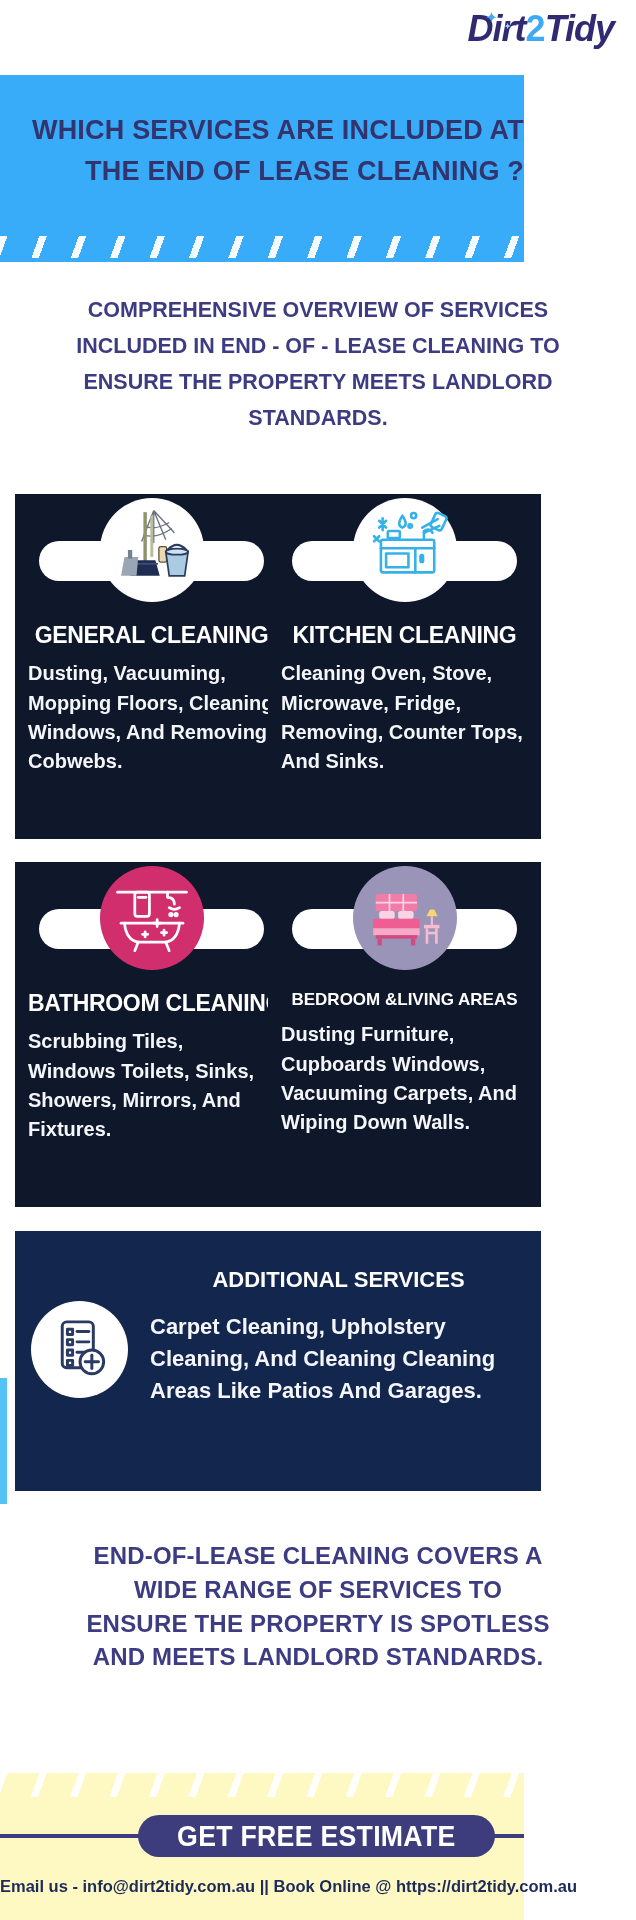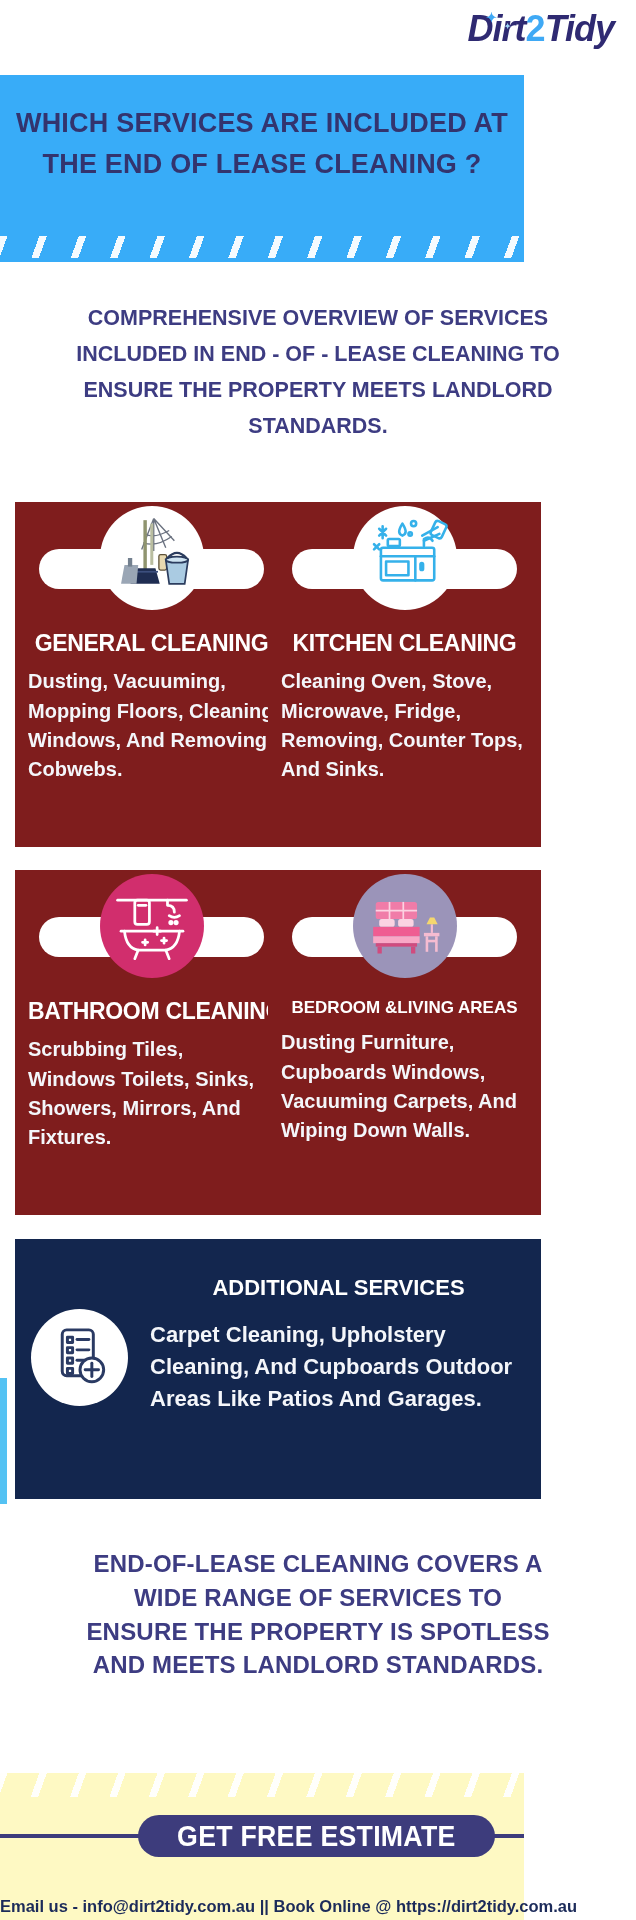--- a/index.html
+++ b/index.html
@@ -9,30 +9,30 @@
 
   
   .header{height:75px;position:relative;background:#fff;}
   .logo{position:absolute;right:22px;top:8px;font-size:36px;font-weight:800;font-style:italic;color:#2f2a72;letter-spacing:-1px;}
   .logo .accent{color:#3fa9f5;font-style:normal;}
   .sparkle1{position:absolute;right:118px;top:2px;color:#3fa9f5;font-size:13px;font-style:normal;}
   .sparkle2{position:absolute;right:104px;top:14px;color:#9ed4f7;font-size:8px;font-style:normal;}
 
   
   .banner{position:relative;width:524px;height:187px;background:#38acf8;}
-  .banner-title{padding-top:28px;text-align:center;font-size:27px;font-weight:800;color:#33346e;line-height:1.5;letter-spacing:.2px;}
+  .banner-title{padding-top:35px;text-align:right;font-size:27px;font-weight:800;color:#33346e;line-height:1.5;letter-spacing:.2px;}
   .stripes{position:absolute;left:0;bottom:4px;width:100%;height:22px;
     background:repeating-linear-gradient(110deg,rgba(255,255,255,.95) 0 7px,transparent 7px 37px);}
 
   
-  .intro{width:504px;margin:38px auto 0;text-align:center;font-size:21.5px;font-weight:800;color:#3d3c82;line-height:1.68;}
+  .intro{width:504px;margin:30px auto 0;text-align:center;font-size:21.5px;font-weight:800;color:#3d3c82;line-height:1.68;}
 
   
   .cards{display:grid;grid-template-columns:237px 237px;column-gap:16px;row-gap:23px;margin:58px 0 0 15px;width:490px;}
-  .card{position:relative;width:273px;height:345px;background:#7f1d1d;box-sizing:border-box;padding:128px 13px 28px;}
+  .card{position:relative;width:273px;height:345px;background:#0f172a;box-sizing:border-box;padding:128px 13px 28px;}
   .card-pill{position:absolute;top:47px;left:24px;right:24px;height:40px;background:#fff;border-radius:20px;}
   .card-circle{position:absolute;top:4px;left:50%;transform:translateX(-50%);width:104px;height:104px;border-radius:50%;background:#ffffff;display:flex;align-items:center;justify-content:center;}
   .card-circle.pink{background:#d12e6d;}
   .card-circle.lavender{background:#9b94b9;}
   .card-title{text-align:center;color:#ffffff;font-weight:800;font-size:23px;letter-spacing:-.3px;white-space:nowrap;margin-bottom:10px;}
   .card-title.small{font-size:17px;letter-spacing:0;}
   .card-desc{color:#f4f6fa;font-weight:700;font-size:20px;line-height:1.46;}
 
   
   .additional{position:relative;width:526px;height:260px;background:#13264e;margin:24px 0 0 15px;box-sizing:border-box;display:flex;align-items:flex-start;padding:32px 14px 0 16px;}
@@ -45,21 +45,21 @@
   
   .conclusion{width:470px;margin:48px auto 0;text-align:center;font-size:24px;font-weight:800;color:#3d3c82;line-height:1.4;letter-spacing:.2px;}
 
   
   .footer{position:absolute;left:0;top:1773px;width:524px;height:189px;background:#fef9c3;}
   .footer .stripes{top:0;bottom:auto;height:24px;}
   .cta-row{position:relative;margin-top:42px;height:42px;}
   .cta-line{position:absolute;left:0;right:0;top:19px;height:4px;background:#3d3c7c;}
   .cta-button{position:absolute;left:138px;top:0;width:357px;height:42px;background:#3d3c7c;border-radius:21px;display:flex;align-items:center;justify-content:center;cursor:pointer;}
   .cta-label{color:#ffffff;font-size:29px;font-weight:800;letter-spacing:.3px;transform:scaleX(.92);white-space:nowrap;}
-  .contact{margin-top:40px;text-align:center;font-size:16.5px;font-weight:800;color:#1c2b5a;white-space:nowrap;}
+  .contact{margin-top:20px;text-align:center;font-size:16.5px;font-weight:800;color:#1c2b5a;white-space:nowrap;}
   .contact span{color:#1c2b5a;text-decoration:none;}
 
   
   .left-accent{position:absolute;left:0;top:1378px;width:7px;height:126px;background:#54c2f3;}
 
   svg{display:block;}
 </style>
 </head>
 <body>
 
@@ -222,21 +222,21 @@
           <line x1="46" y1="53" x2="58" y2="53"></line>
           <rect x="33" y="64" width="7" height="7"></rect>
           <circle cx="66" cy="66" r="16" fill="#ffffff"></circle>
           <line x1="66" y1="57" x2="66" y2="75"></line>
           <line x1="57" y1="66" x2="75" y2="66"></line>
         </g>
       </svg>
     </div>
     <div class="add-body">
       <div class="add-title">ADDITIONAL SERVICES</div>
-      <div class="add-desc">Carpet Cleaning, Upholstery Cleaning, And Cupboards Outdoor Areas Like Patios And Garages.</div>
+      <div class="add-desc">Carpet Cleaning, Upholstery Cleaning, And Cleaning Cleaning Areas Like Patios And Garages.</div>
     </div>
   </div>
 
   <div class="conclusion">END-OF-LEASE CLEANING COVERS A WIDE RANGE OF SERVICES TO ENSURE THE PROPERTY IS SPOTLESS AND MEETS LANDLORD STANDARDS.</div>
 
   <div class="left-accent"></div>
 
   <div class="footer">
     <div class="stripes"></div>
     <div class="cta-row">

